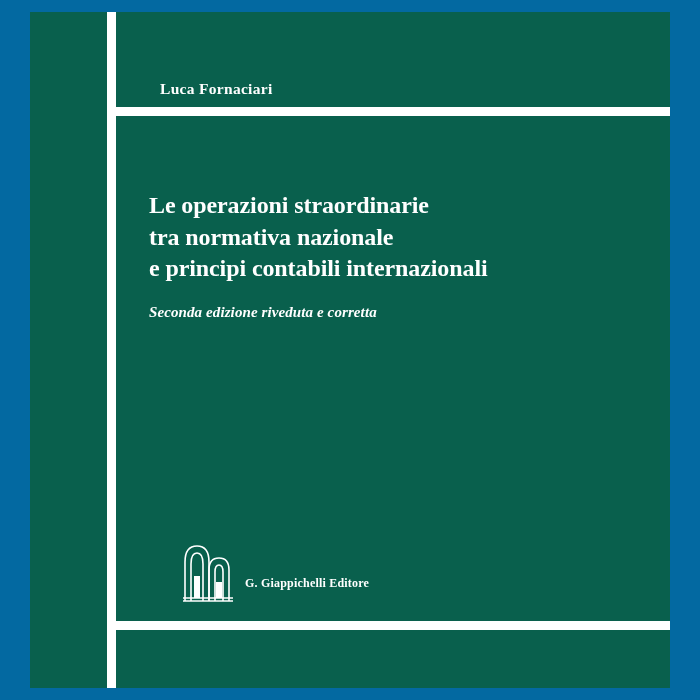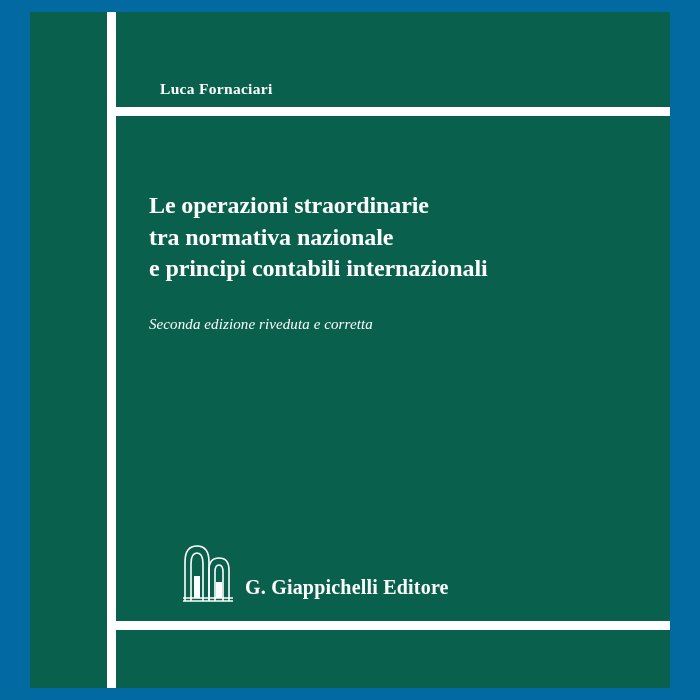--- a/index.html
+++ b/index.html
@@ -87,25 +87,25 @@
     font-size: 24px;
     font-weight: bold;
     line-height: 1.32;
     letter-spacing: -0.1px;
     white-space: nowrap;
   }
 
   .subtitle {
     position: absolute;
     left: 119px;
-    top: 304px;
+    top: 292px;
     color: #ffffff;
     font-size: 15px;
     font-style: italic;
-    font-weight: normal;
+    font-weight: bold;
     letter-spacing: 0.1px;
   }
 
   
   .publisher-row {
     position: absolute;
     left: 119px;
     top: 520px;
     width: 460px;
     height: 80px;
@@ -116,21 +116,21 @@
     left: 33px;
     top: 0px;
     width: 52px;
     height: 72px;
   }
   .publisher-name {
     position: absolute;
     left: 96px;
     top: 44px;
     color: #ffffff;
-    font-size: 20px;
+    font-size: 12px;
     font-weight: bold;
     letter-spacing: 0.2px;
   }
 </style>
 </head>
 <body>
 
 <div id="book-cover">
 
   <div class="cover-panel">

